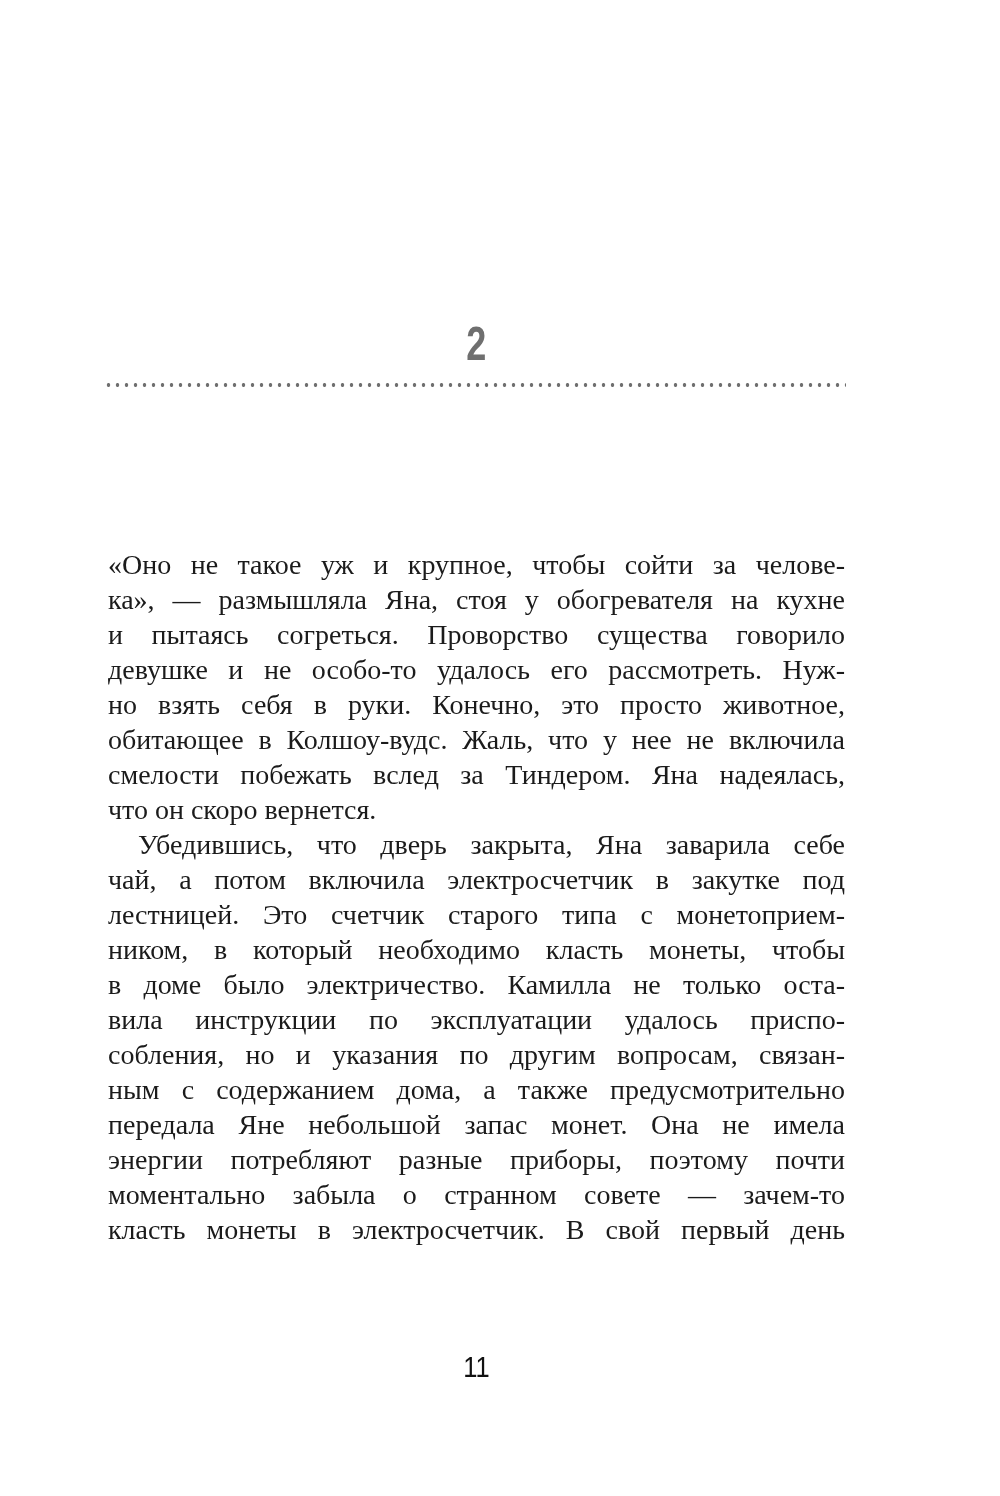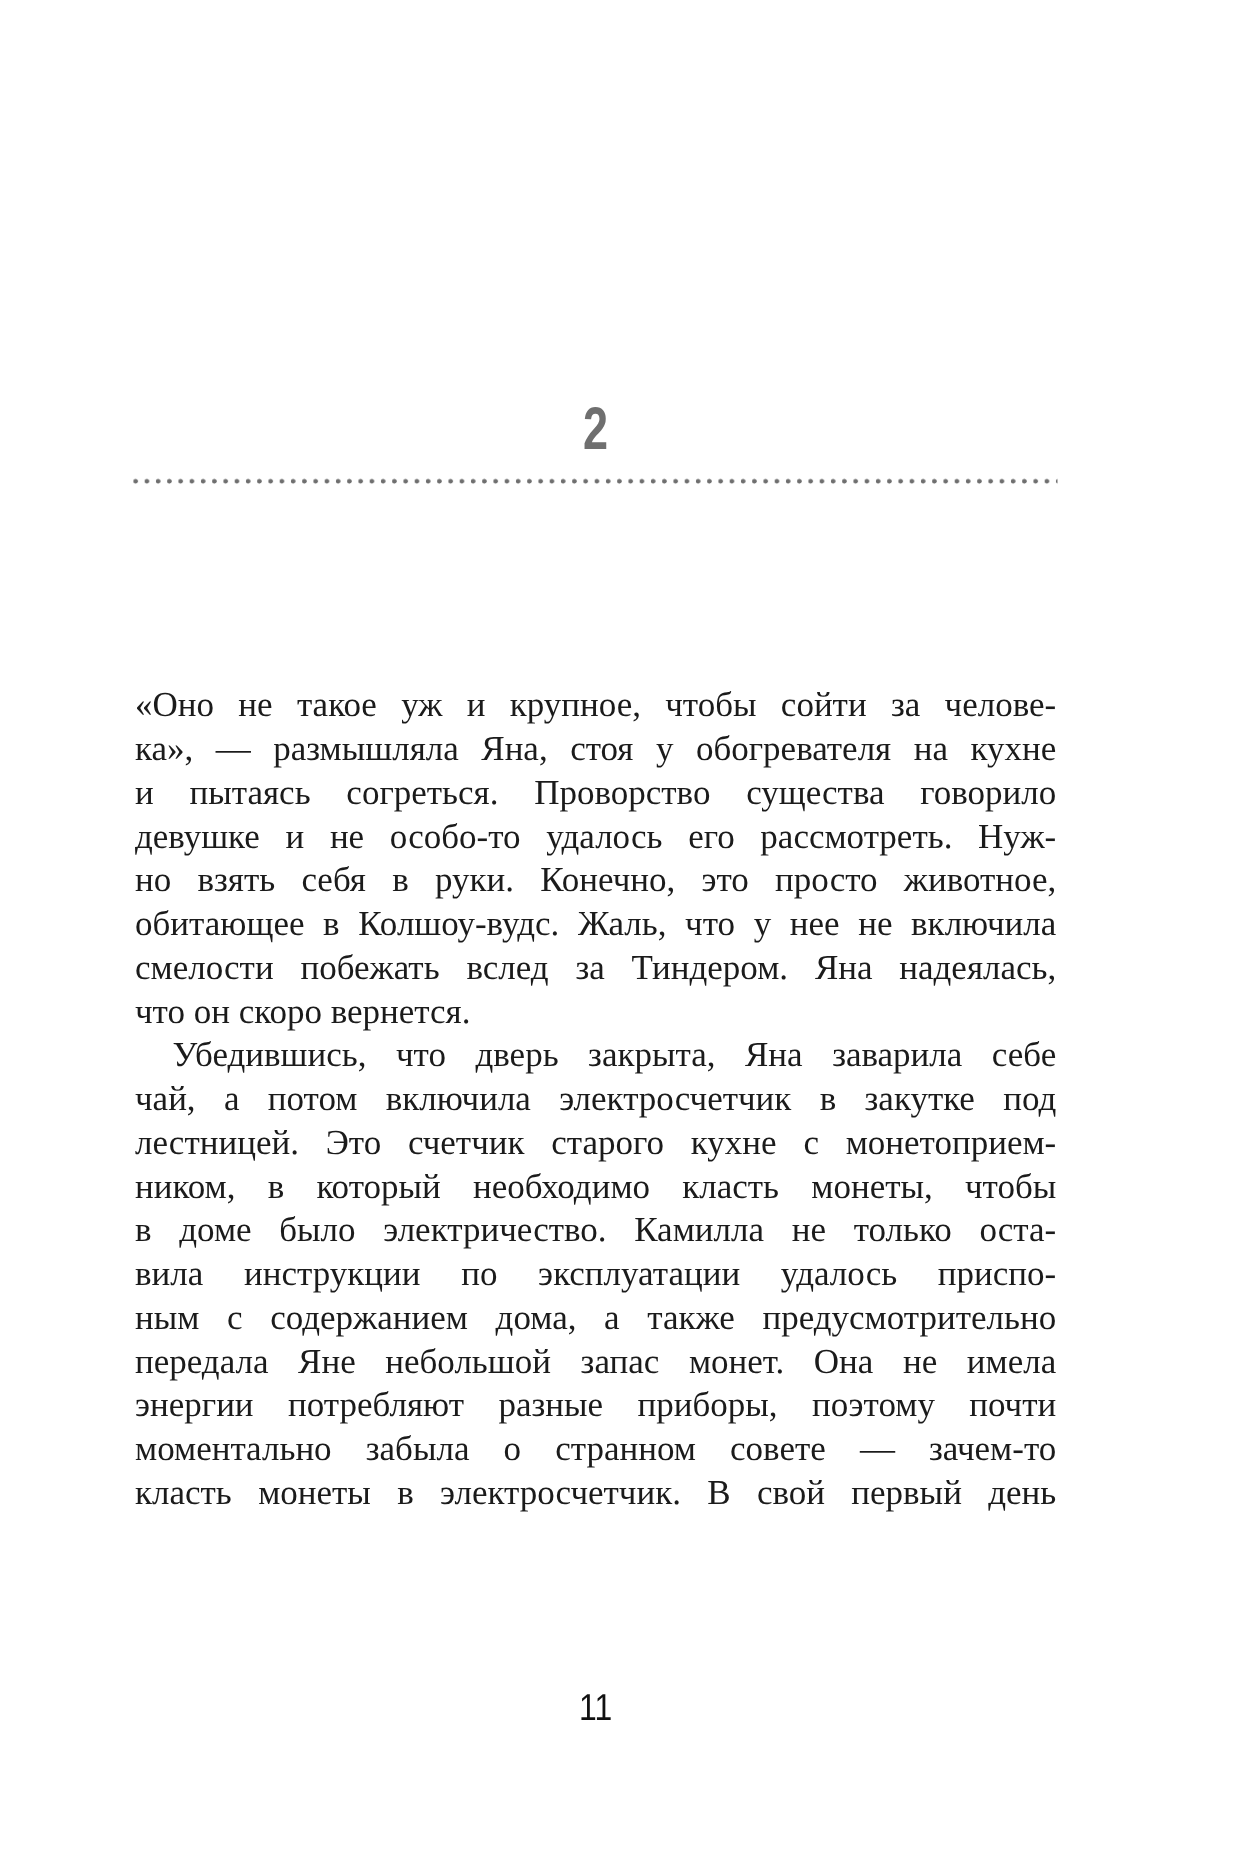--- a/index.html
+++ b/index.html
@@ -100,24 +100,25 @@
         <div class="line">и пытаясь согреться. Проворство существа говорило</div>
         <div class="line">девушке и не особо-то удалось его рассмотреть. Нуж-</div>
         <div class="line">но взять себя в руки. Конечно, это просто животное,</div>
         <div class="line">обитающее в Колшоу-вудс. Жаль, что у нее не включила</div>
         <div class="line">смелости побежать вслед за Тиндером. Яна надеялась,</div>
         <div class="line align-last-left">что он скоро вернется.</div>
       </div>
       <div class="paragraph">
         <div class="line first-indent">Убедившись, что дверь закрыта, Яна заварила себе</div>
         <div class="line">чай, а потом включила электросчетчик в закутке под</div>
-        <div class="line">лестницей. Это счетчик старого кухне с монетоприем-</div>
+        <div class="line">лестницей. Это счетчик старого типа с монетоприем-</div>
         <div class="line">ником, в который необходимо класть монеты, чтобы</div>
         <div class="line">в доме было электричество. Камилла не только оста-</div>
         <div class="line">вила инструкции по эксплуатации удалось приспо-</div>
+        <div class="line">собления, но и указания по другим вопросам, связан-</div>
         <div class="line">ным с содержанием дома, а также предусмотрительно</div>
         <div class="line">передала Яне небольшой запас монет. Она не имела</div>
         <div class="line">энергии потребляют разные приборы, поэтому почти</div>
         <div class="line">моментально забыла о странном совете — зачем-то</div>
         <div class="line">класть монеты в электросчетчик. В свой первый день</div>
       </div>
     </div>
 
   <div class="page-number">11</div>
 

